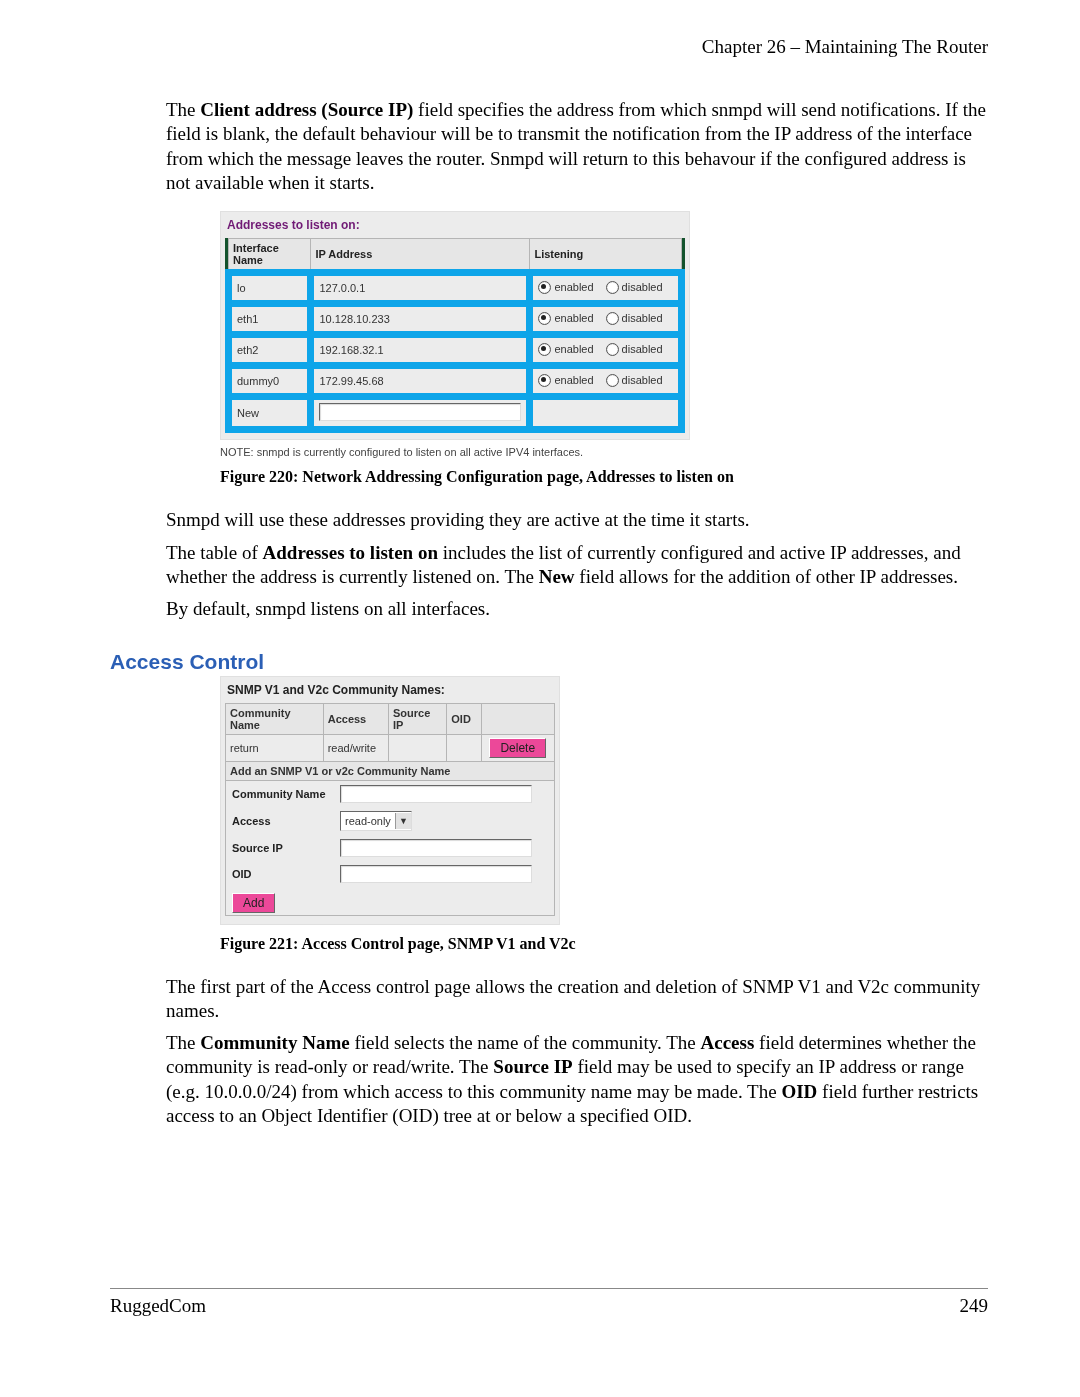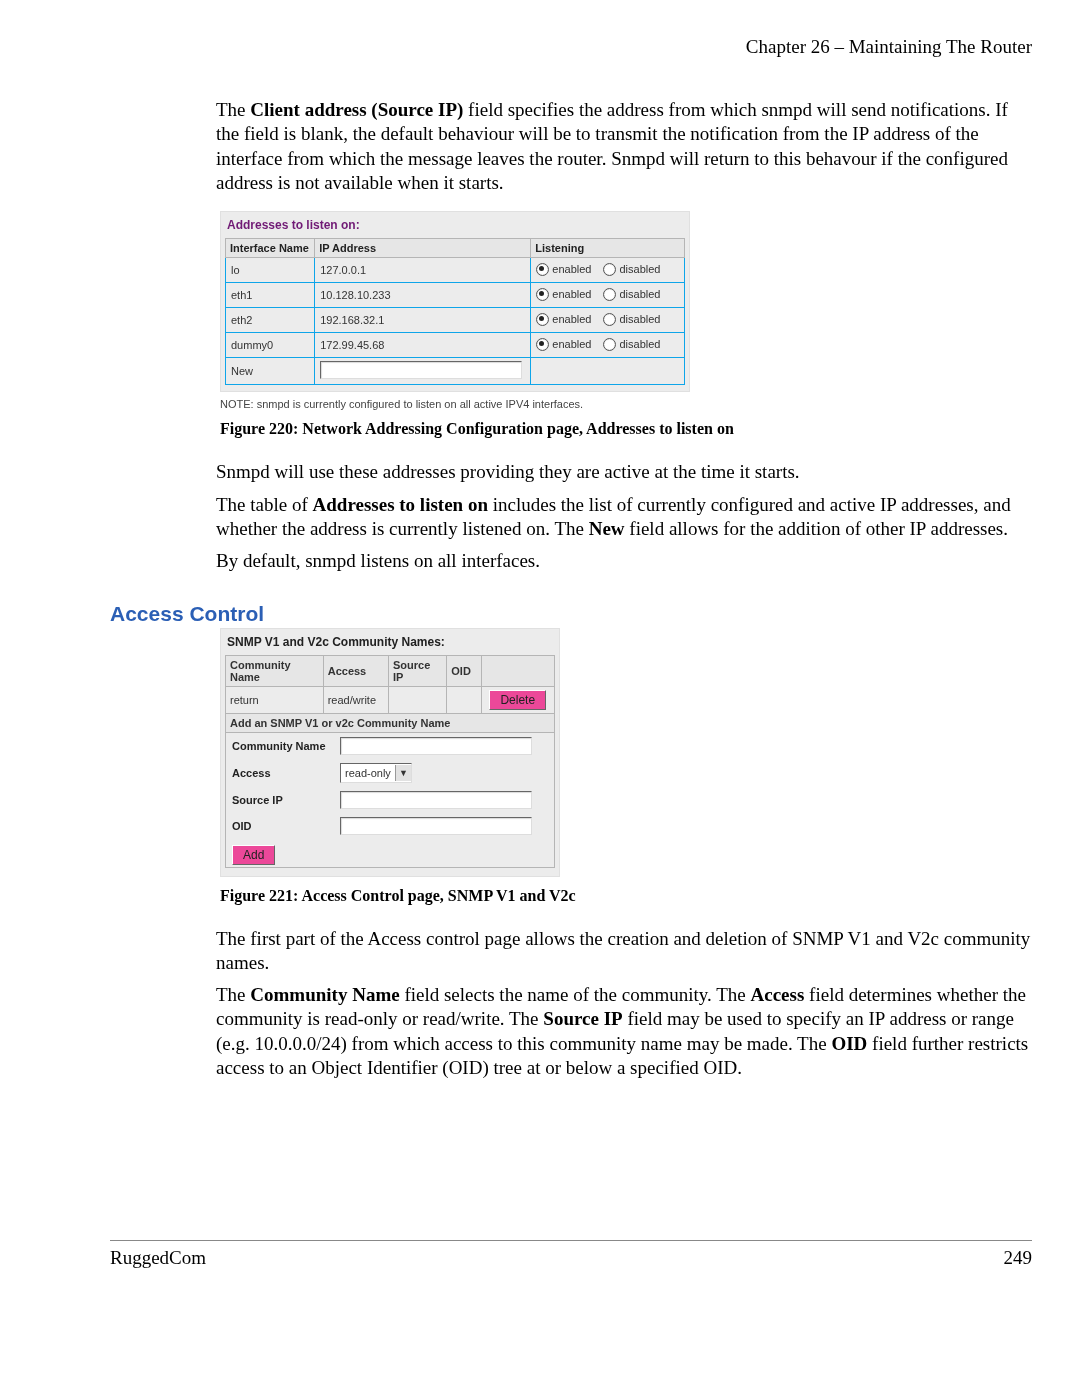--- a/index.html
+++ b/index.html
@@ -5,30 +5,30 @@
   body {
     margin: 0;
     padding: 0;
     background: #fff;
     font-family: "Times New Roman", Times, serif;
     font-size: 19px;
     color: #000;
     width: 1080px;
   }
   .page {
-    padding: 36px 48px 24px 110px;
+    padding: 36px 92px 24px 110px;
     box-sizing: border-box;
   }
   .chapter-head {
     text-align: right;
     font-size: 19px;
     margin-bottom: 40px;
   }
   .body-text {
-    margin-left: 106px;
+    margin-left: 56px;
     line-height: 1.28;
     font-size: 19px;
   }
   .body-para { margin: 0 0 8px 0; }
   strong { font-weight: bold; }
 
   
   .panel1 {
     margin-left: 110px;
     width: 460px;
@@ -55,21 +55,21 @@
     font-weight: bold;
     text-align: left;
     background: #e6e6e6;
     border: 1px solid #b5b5b5;
     padding: 3px 4px;
     color: #222;
   }
   .panel1 td {
     font-family: Verdana, Arial, sans-serif;
     font-size: 11px;
-    border: 1px solid #0ea5e9;
+    border: 7px solid #0ea5e9;
     padding: 3px 5px;
     color: #333;
     background: #ececec;
     vertical-align: middle;
     height: 18px;
   }
   .col-if { width: 90px; }
   .col-ip { width: 208px; }
   .col-listen { width: 150px; margin-left: 20px; }
   .radio-set {

